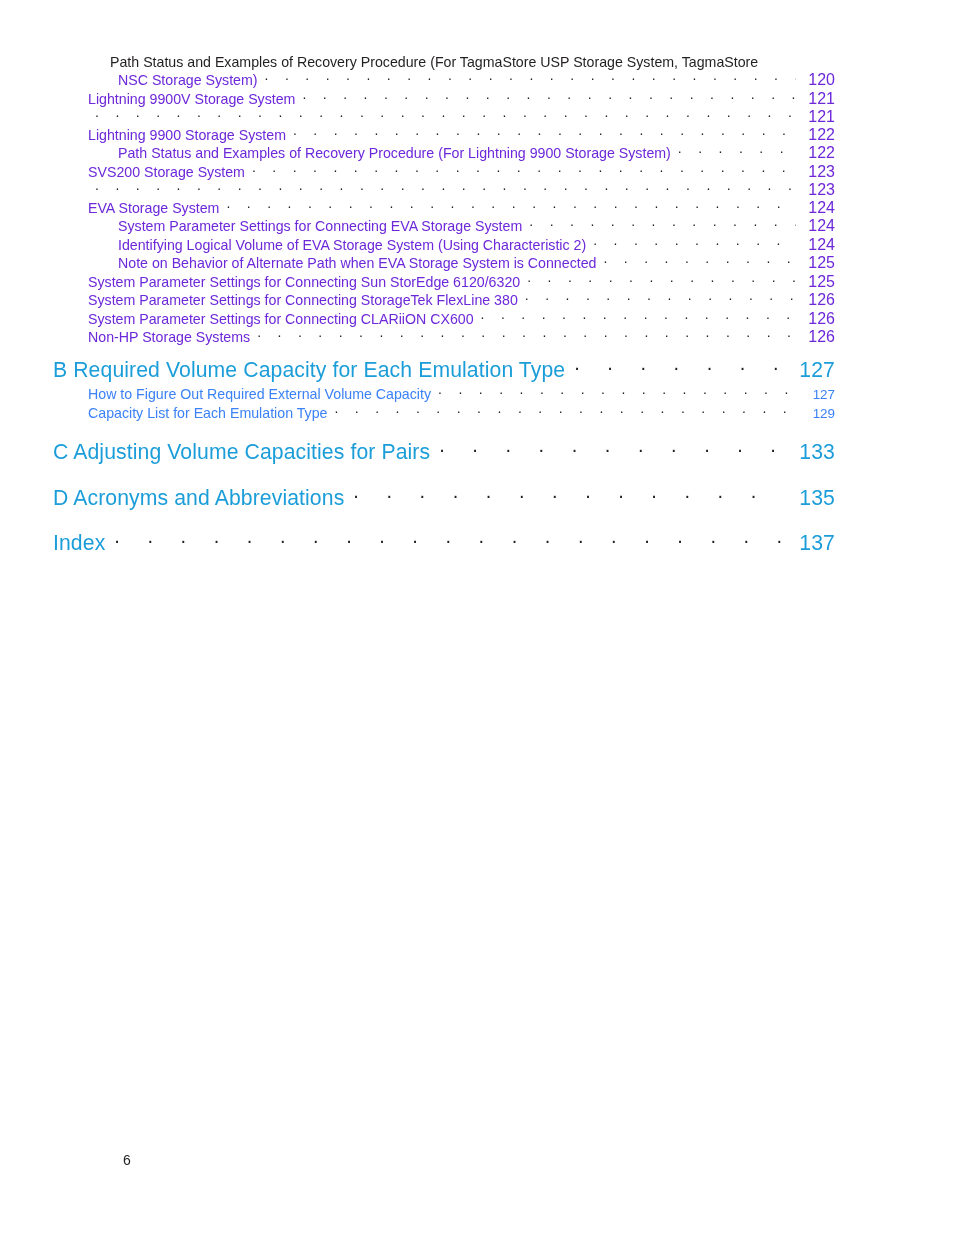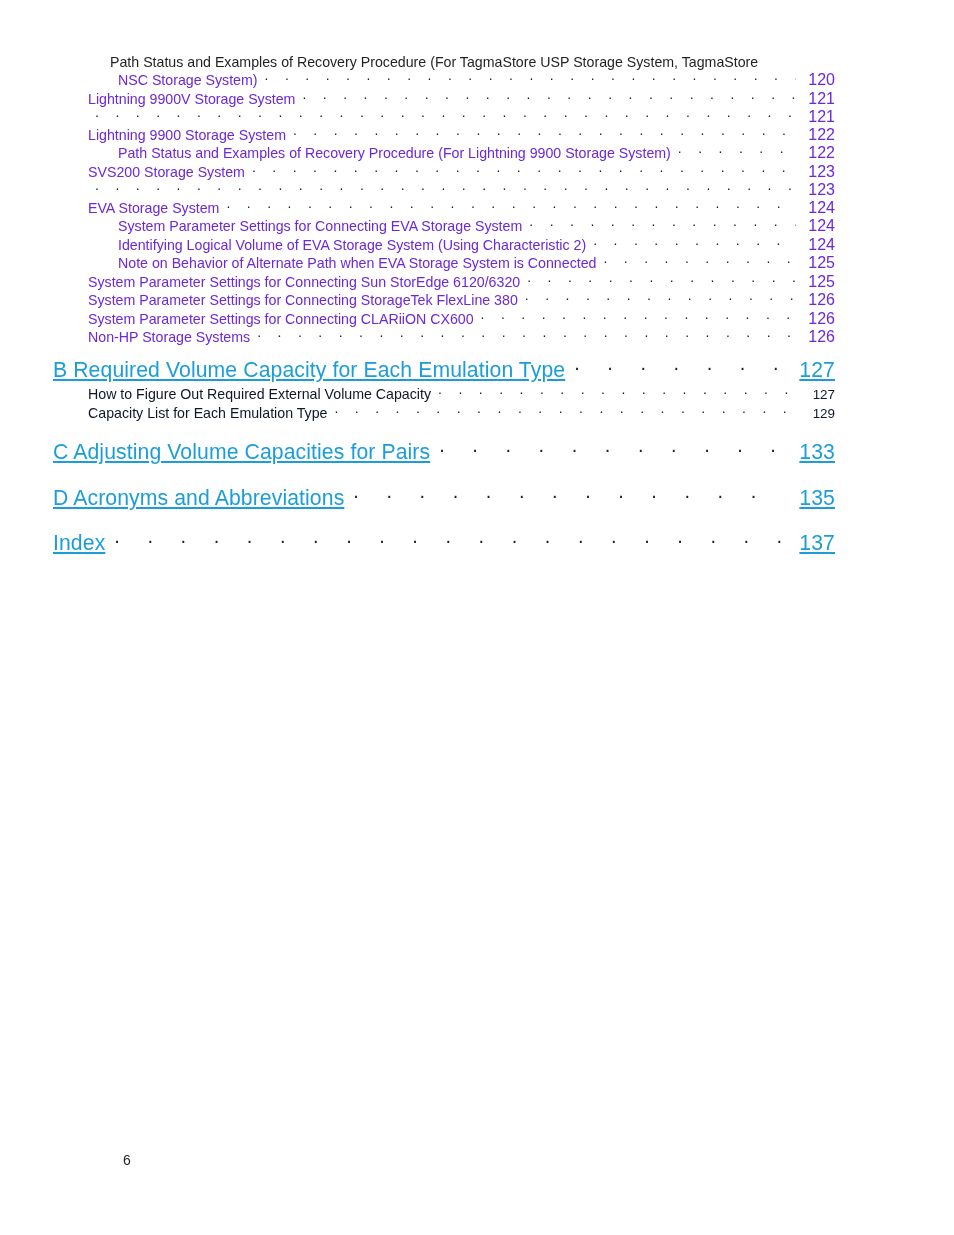--- a/index.html
+++ b/index.html
@@ -99,21 +99,20 @@
     left: 53px;
     width: 782px;
   }
   .chapter-head {
     display: flex;
     align-items: baseline;
     color: #1b9dd9;
     font-size: 21.2px;
     line-height: 26px;
     letter-spacing: 0.1px;
-    text-decoration: underline;
   }
   .chapter-head .toc-title { white-space: pre; flex: 0 0 auto; }
   .chapter-head .leader {
     flex: 1 1 auto;
     min-width: 10px;
     overflow: hidden;
     position: relative;
     height: 1em;
     margin: 0 6px 0 9px;
   }
@@ -137,21 +136,21 @@
   }
 
   .chapter-subs {
     margin-left: 35px;
     width: 747px;
     margin-top: 2px;
   }
   .chapter-subs .toc-row {
     font-size: 14.2px;
     line-height: 17.3px;
-    color: #0f172a;
+    color: #3b82f6;
   }
   .chapter-subs .toc-page {
     width: 34px;
     font-size: 13.4px;
   }
 
   
   .footer-page-number {
     position: absolute;
     left: 123px;

